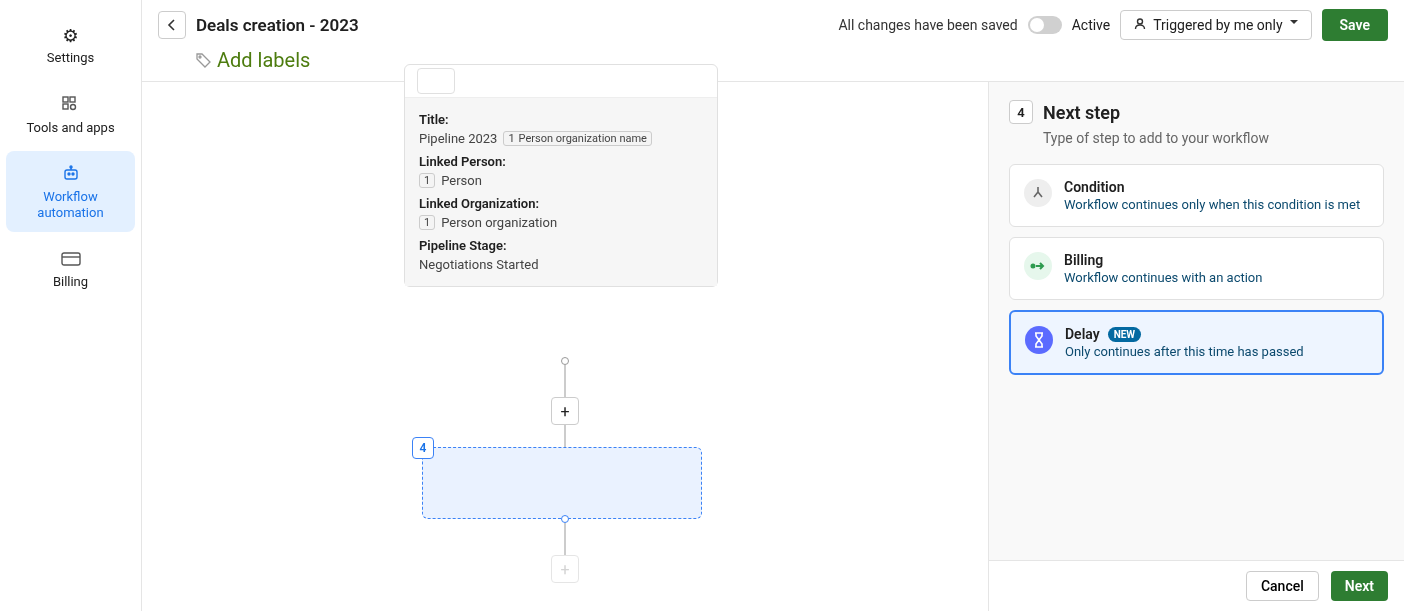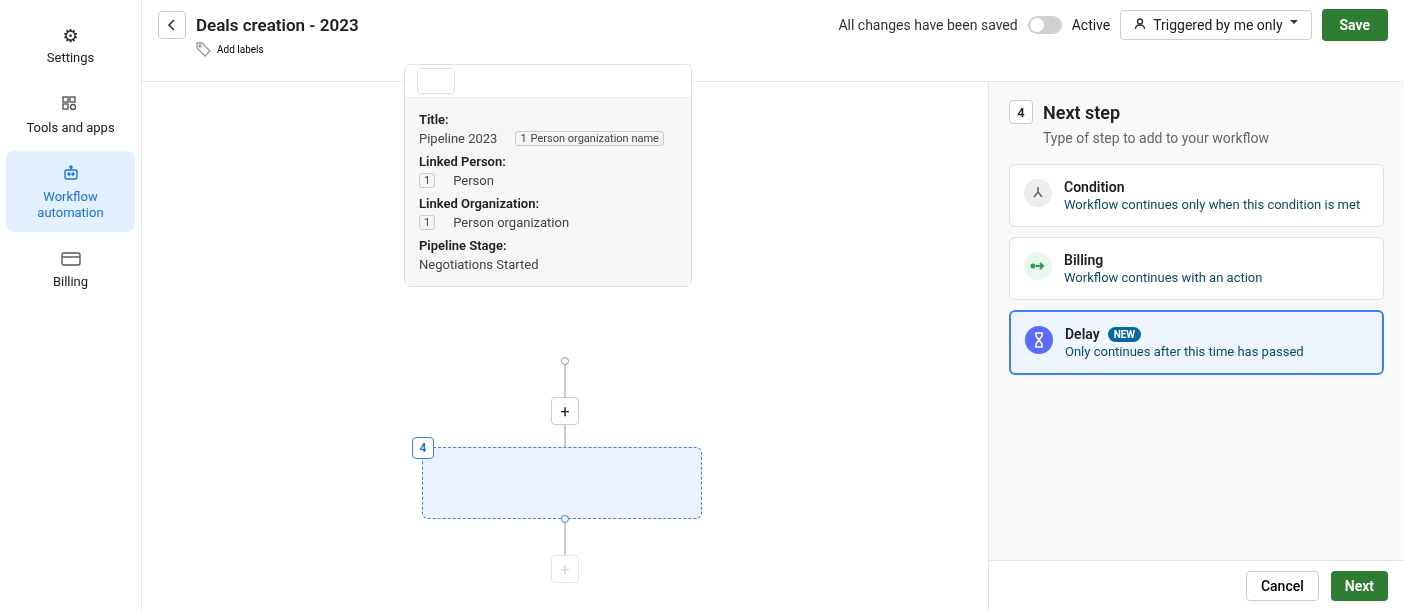--- a/index.html
+++ b/index.html
@@ -13,27 +13,27 @@
     .header-row1{display:flex;align-items:center;gap:10px;height:34px}
     .back-btn{width:28px;height:28px;border:1px solid #ccc;border-radius:4px;background:#fff;display:flex;align-items:center;justify-content:center;cursor:pointer}
     .page-title{font-weight:600;font-size:17px}
     .spacer{flex:1}
     .saved{font-size:14px;color:#333}
     .toggle{width:34px;height:18px;background:#d0d0d0;border-radius:9px;position:relative;cursor:pointer}
     .toggle::after{content:"";width:14px;height:14px;background:#fff;border-radius:50%;position:absolute;top:2px;left:2px}
     .active-label{font-size:14px}
     .trigger-btn{border:1px solid #ccc;border-radius:4px;background:#fff;padding:6px 12px;display:flex;align-items:flex-start;gap:6px;font-size:14px;cursor:pointer}
     .save-btn{background:#2e7d32;color:#fff;border:none;border-radius:4px;padding:8px 18px;font-weight:600;font-size:14px;cursor:pointer}
-    .header-row2{display:flex;align-items:center;gap:6px;padding-left:38px;color:#000000;font-size:10px}
+    .header-row2{display:flex;align-items:center;gap:6px;margin-top:6px;padding-left:38px;color:#4d7c0f;font-size:20px}
     .canvas{position:absolute;left:142px;top:82px;right:416px;bottom:0}
-    .card{position:absolute;left:262px;top:-18px;width:288px;border:1px solid #e0e0e0;border-radius:6px;background:#fff}
+    .card{position:absolute;left:262px;top:-18px;width:314px;border:1px solid #e0e0e0;border-radius:6px;background:#fff}
     .card-body{background:#f6f6f6;border-top:1px solid #eee;padding:14px;font-size:13px}
     .field-label{font-weight:600;margin-top:8px;margin-bottom:4px}
     .field-label:first-child{margin-top:0}
-    .field-value{color:#444;display:flex;align-items:center;gap:18px}
+    .field-value{color:#444;display:flex;align-items:center;gap:6px}
     .chip{display:inline-flex;align-items:center;gap:4px;border:1px solid #ccc;border-radius:3px;padding:0 4px;font-size:11px;background:#f4f4f4}
     .connector{position:absolute;left:422px;width:2px;background:#ccc}
     .conn-dot{position:absolute;left:419px;width:8px;height:8px;border:1px solid #999;border-radius:50%;background:#fff}
     .plus-btn{position:absolute;left:409px;width:28px;height:28px;border:1px solid #ccc;border-radius:4px;background:#fff;display:flex;align-items:center;justify-content:center;font-size:16px;cursor:pointer}
     .plus-btn.disabled{opacity:.5;cursor:default}
     .placeholder{position:absolute;left:280px;top:365px;width:280px;height:72px;border:1.5px dashed #3b82f6;background:#eaf2ff;border-radius:6px}
     .ph-badge{position:absolute;left:-11px;top:-11px;width:22px;height:22px;border:1.5px solid #3b82f6;background:#fff;color:#1a73e8;border-radius:4px;display:flex;align-items:center;justify-content:center;font-size:12px;font-weight:600}
     .panel{position:absolute;right:0;top:82px;width:416px;bottom:0;border-left:1px solid #e5e5e5;background:#f9f9f9;display:flex;flex-direction:column}
     .panel-head{padding:18px 20px}
     .panel-head-row{display:flex;align-items:center;gap:10px}

